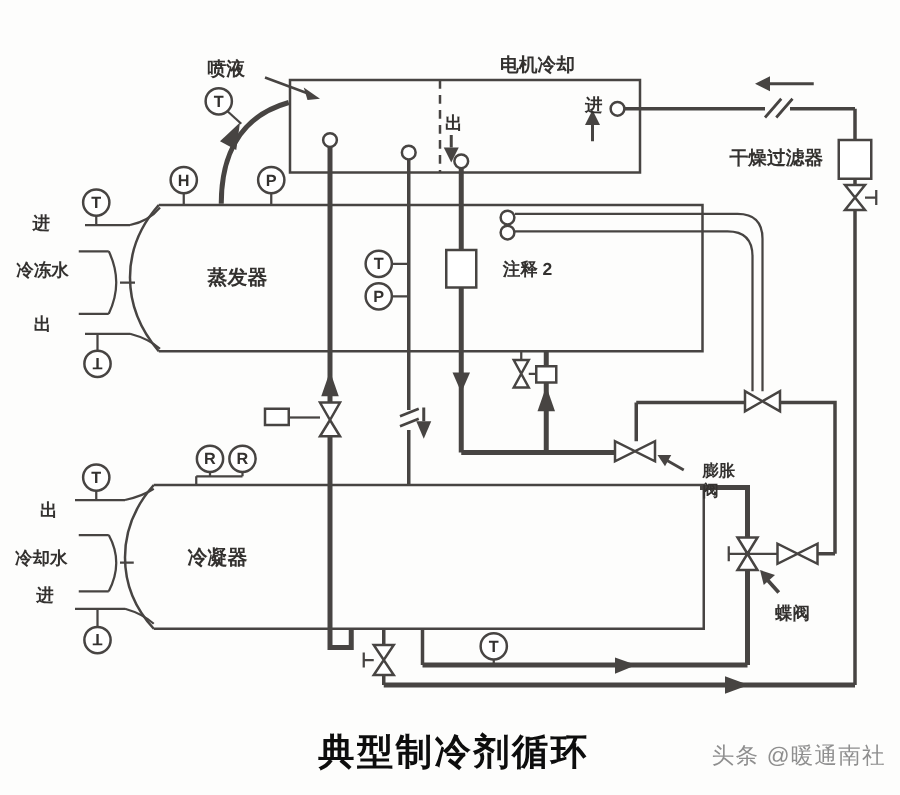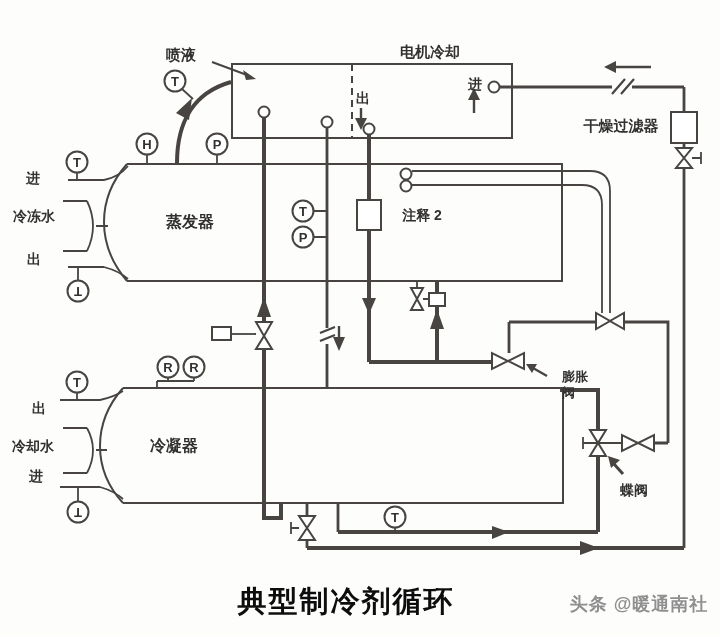--- a/index.html
+++ b/index.html
@@ -1,24 +1,24 @@
 <!DOCTYPE html>
 <html><head>
 <meta charset="utf-8">
 <style>
   html,body{margin:0;padding:0;}
   body{width:720px;height:636px;position:relative;background:#fdfdfc;
        font-family:"Liberation Sans","DejaVu Sans",sans-serif;overflow:hidden;}
   #stage{position:absolute;left:0;top:0;width:720px;height:636px;color:#474442;}
   svg{display:block;}
   svg text{font-family:"Liberation Sans","DejaVu Sans",sans-serif;}
-  #title{position:absolute;left:156px;top:582px;width:380px;text-align:center;
+  #title{position:absolute;left:173px;top:582px;width:380px;text-align:center;
          font-size:29px;font-weight:bold;color:#0d0d0d;letter-spacing:2px;}
   #watermark{position:absolute;left:558px;top:592px;width:162px;text-align:center;
-         font-size:18px;font-weight:bold;color:#8f8f8f;letter-spacing:1px;}
+         font-size:18px;font-weight:normal;color:#8f8f8f;letter-spacing:1px;}
 </style>
 </head>
 <body>
 
 <div id="stage">
 <svg width="720" height="636" viewBox="0 0 720 636">
 
   <g stroke="currentColor" stroke-width="2.8" fill="none">
     <path d="M327,127 V328 M327,344 V388"></path>
     <path d="M500,87 H612 M632,87 H684"></path>

